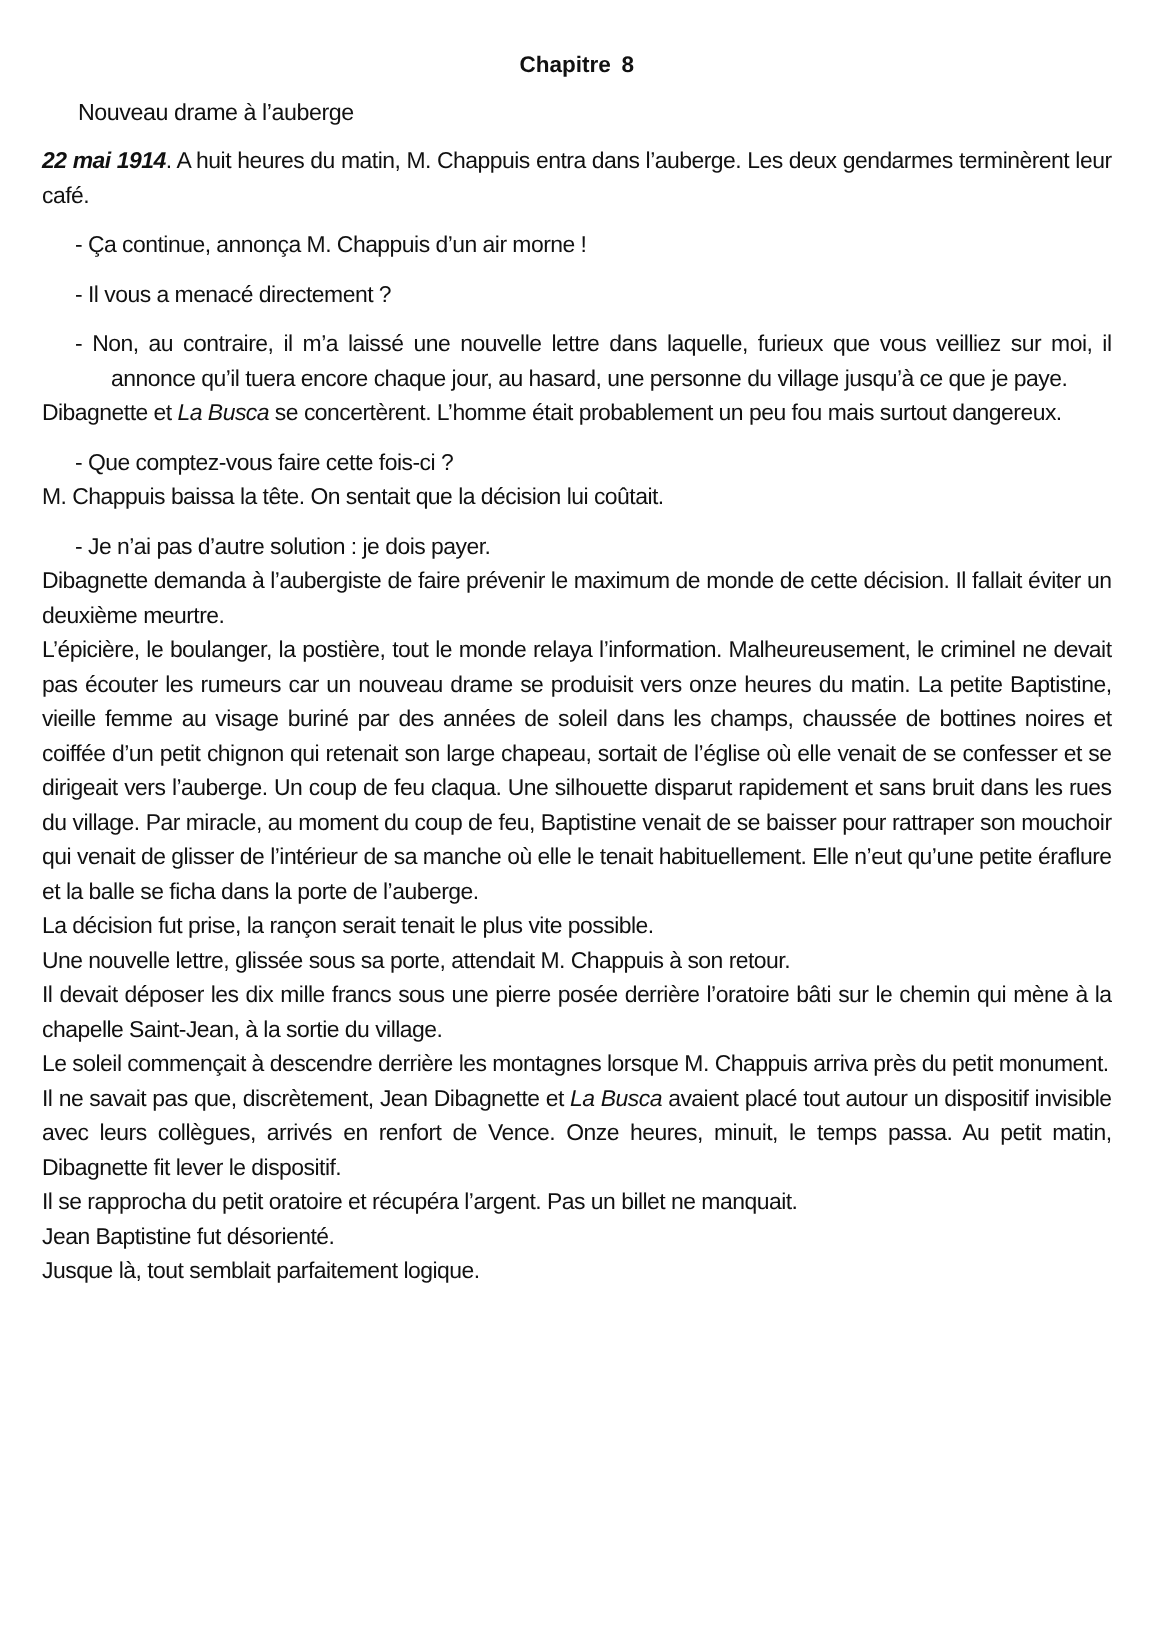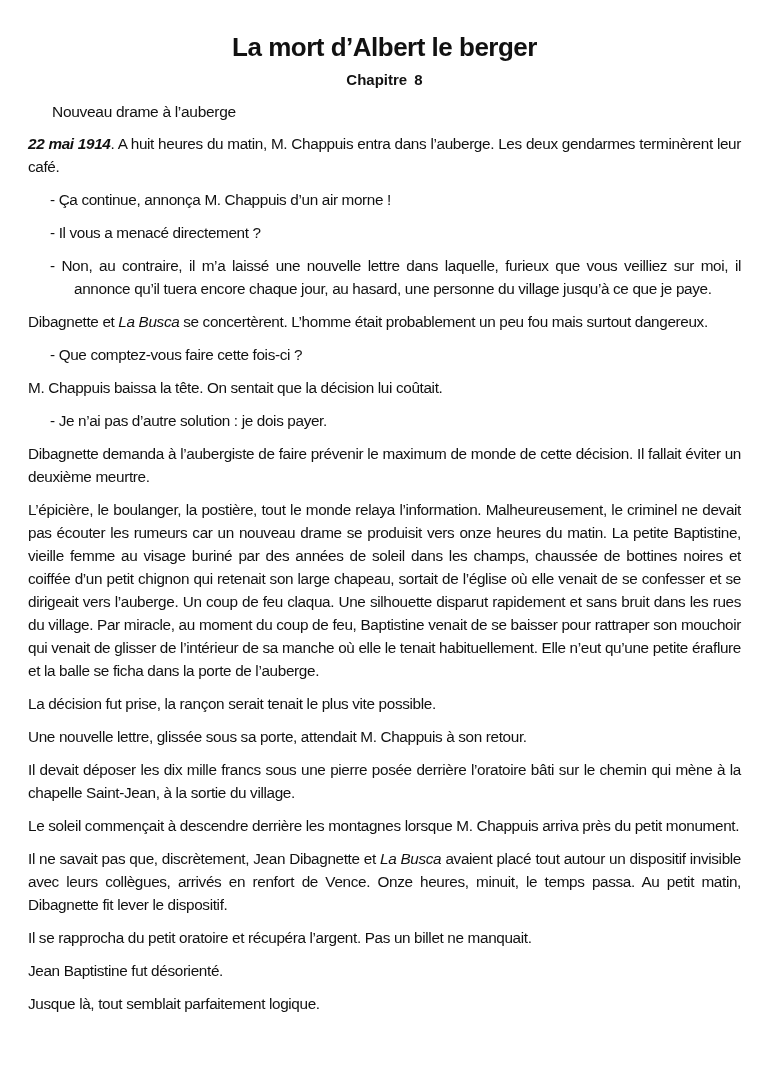--- a/index.html
+++ b/index.html
@@ -2,32 +2,31 @@
 <html><head>
   <meta charset="utf-8">
   <style>
     html, body { margin: 0; padding: 0; background: #ffffff; }
     body { width: 768px; height: 1086px; overflow: hidden; position: relative; color: #111; font-family: "Liberation Sans", sans-serif; }
     .page { position: absolute; left: 28px; top: 30px; width: 713px; }
     .title { text-align: center; font-weight: bold; font-size: 26px; letter-spacing: -0.5px; margin: 0; line-height: 34px; height: 36px; }
     .chapter { text-align: center; font-weight: bold; font-size: 15px; line-height: 20px; margin: 4px 0 0 0; word-spacing: 3px; }
     .section { font-weight: normal; font-size: 15.5px; line-height: 20px; margin: 12px 0 0 24px; letter-spacing: -0.3px; }
     p { margin: 0; font-size: 15.3px; line-height: 23px; text-align: justify; letter-spacing: -0.35px; }
-    p.para { margin-top: 10px; }
+    p.para { }
     p.dialog { margin-top: 10px; padding-left: 34px; text-indent: -12px; }
     p.dialog.wrap { padding-left: 46px; text-indent: -24px; }
     p.first { margin-top: 10px; }
     .it { font-style: italic; }
     .bi { font-weight: bold; font-style: italic; }
   </style>
 </head>
 <body>
 
 <div class="page">
-  <h1 class="title">La mort d’Albert le berger</h1>
   <div class="chapter">Chapitre  8</div>
   <div class="section">Nouveau drame à l’auberge</div>
 
   <p class="para first"><span class="bi">22 mai 1914</span><span>. A huit heures du matin, M. Chappuis entra dans l’auberge. Les deux gendarmes terminèrent leur café.</span></p>
   <p class="dialog">- Ça continue, annonça M. Chappuis d’un air morne !</p>
   <p class="dialog">- Il vous a menacé directement ?</p>
   <p class="dialog wrap">- Non, au contraire, il m’a laissé une nouvelle lettre dans laquelle, furieux que vous veilliez sur moi, il annonce qu’il tuera encore chaque jour, au hasard, une personne du village jusqu’à ce que je paye.</p>
   <p class="para"><span>Dibagnette et </span><span class="it">La Busca</span><span> se concertèrent. L’homme était probablement un peu fou mais surtout dangereux.</span></p>
   <p class="dialog">- Que comptez-vous faire cette fois-ci ?</p>
   <p class="para">M. Chappuis baissa la tête. On sentait que la décision lui coûtait.</p>

